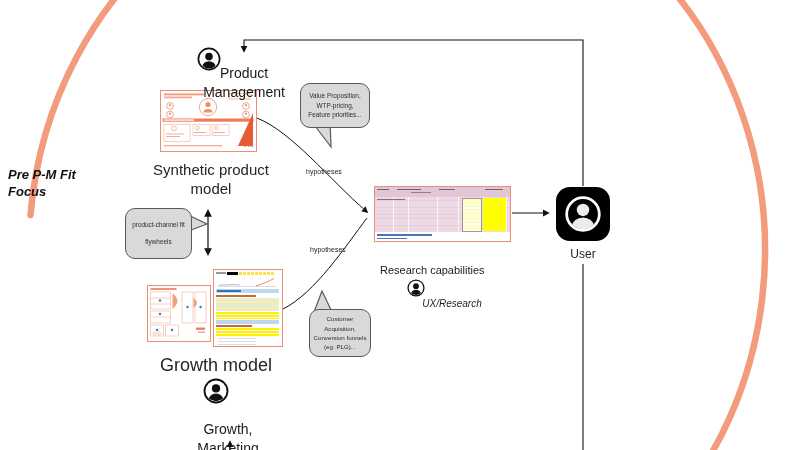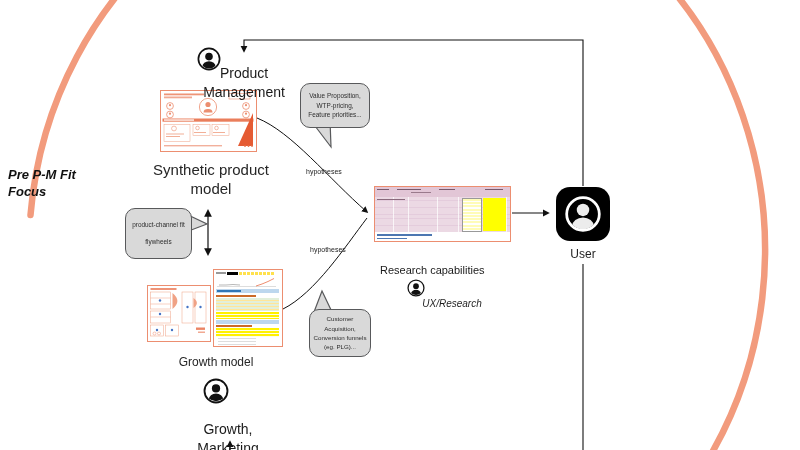--- a/index.html
+++ b/index.html
@@ -190,21 +190,21 @@
          background:repeating-linear-gradient(180deg,#E2EFDA 0 2px,#FFE699 2px 3px);"></div>
     <div class="gs" style="left:2px;top:41.5px;width:63px;height:7px;
          background:repeating-linear-gradient(180deg,#FFF100 0 2px,#FFFDE7 2px 3px);"></div>
     <div class="gs" style="left:2px;top:49.5px;width:63px;height:4px;background:#BDD7EE;"></div>
     <div class="gs" style="left:2px;top:54.5px;width:36px;height:2px;background:#C55A11;opacity:.9;"></div>
     <div class="gs" style="left:2px;top:57.5px;width:63px;height:9px;
          background:repeating-linear-gradient(180deg,#FFF100 0 2px,#FFFDE7 2px 3px);"></div>
     <div class="gs" style="left:4px;top:68px;width:38px;height:7px;
          background:repeating-linear-gradient(180deg,#DDD 0 1px,transparent 1px 3px);"></div>
   </div>
-  <div class="lbl center" style="left:151px;top:355px;width:130px;font-size:12px;color:#262626;">Growth model</div>
+  <div class="lbl center" style="left:151px;top:355px;width:130px;font-size:18px;color:#262626;">Growth model</div>
 
   <div class="bubble" style="left:309px;top:309px;width:62px;height:48px;font-size:6.2px;">
     <div>Customer</div>
     <div>Acquisition,</div>
     <div>Conversion funnels</div>
     <div>(eg. PLG)...</div>
   </div>
 
   <div class="picon" style="left:203px;top:378px;width:26px;height:26px;">
     <svg viewBox="0 0 24 24" width="26" height="26">

